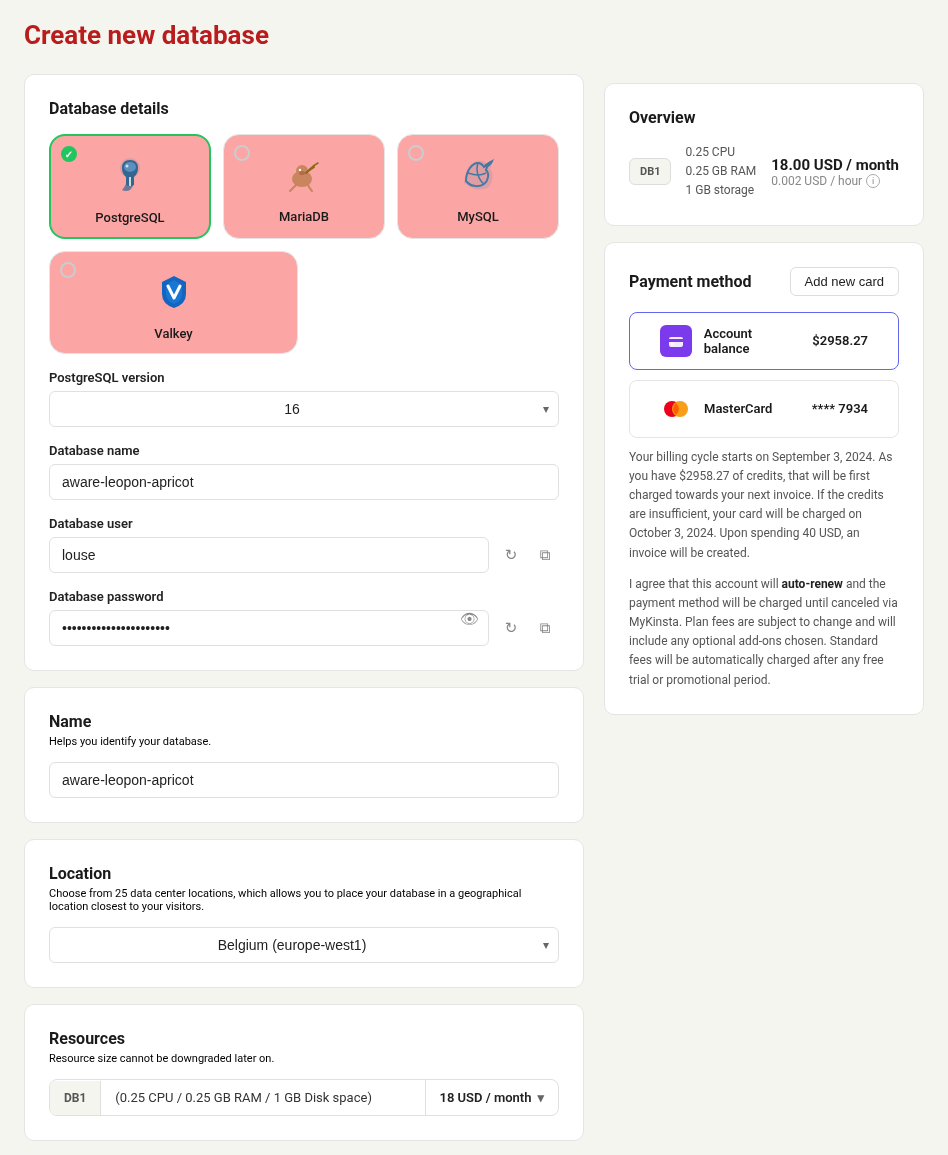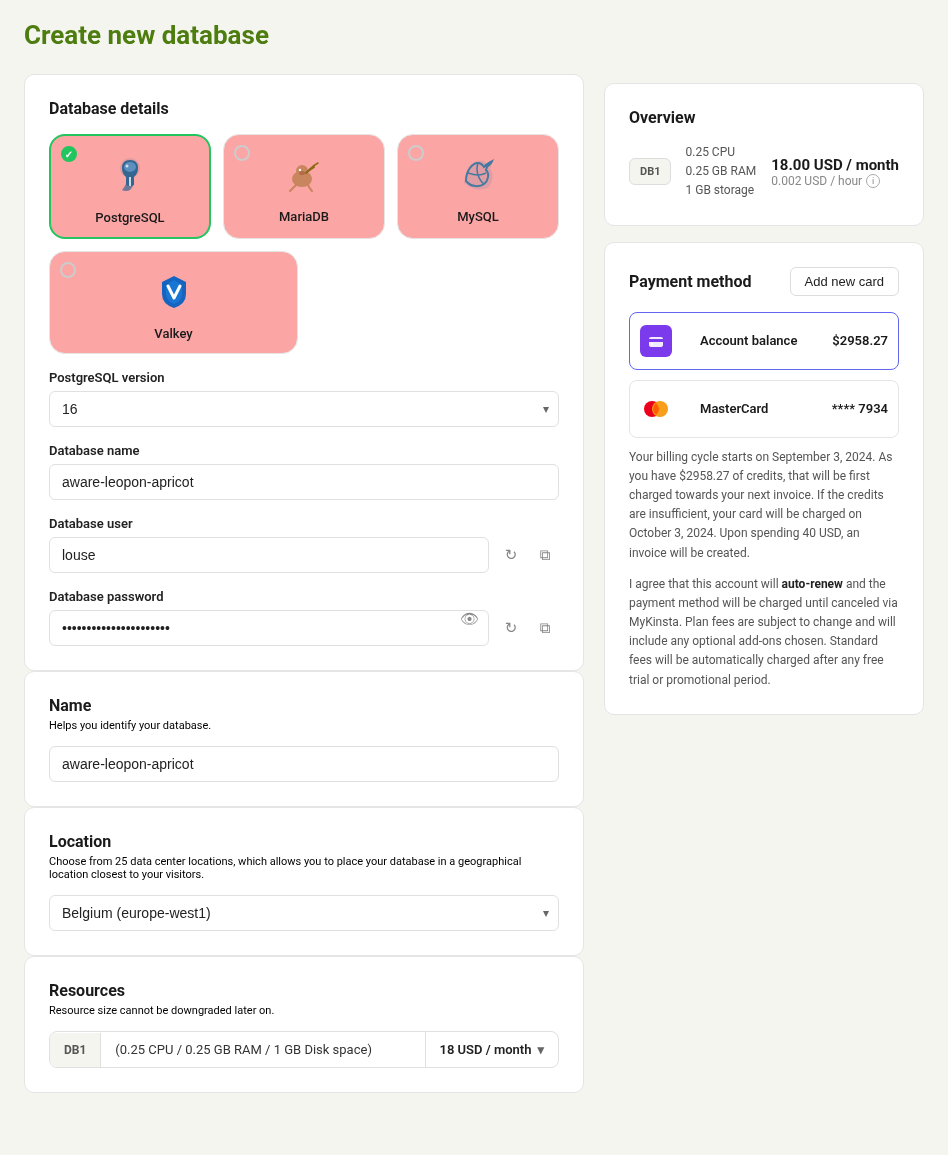--- a/index.html
+++ b/index.html
@@ -7,31 +7,32 @@
       font-family: -apple-system, BlinkMacSystemFont, 'Segoe UI', Roboto, sans-serif;
       background: #f5f5f0;
       color: #1a1a1a;
       font-size: 14px;
       padding: 20px 24px;
     }
     h1 {
       font-size: 26px;
       font-weight: 700;
       margin-bottom: 24px;
-      color: #4d7c0f;
+      color: #b91c1c;
     }
     .layout {
       display: flex;
       gap: 20px;
       align-items: flex-start;
     }
     .left-col {
       flex: 1;
       display: flex;
       flex-direction: column;
+      gap: 16px;
     }
     .right-col {
       width: 320px;
       flex-shrink: 0;
       display: flex;
       flex-direction: column;
       gap: 16px;
       margin-top: 9px;
     }
     .card {
@@ -131,20 +132,21 @@
       font-size: 14px;
       color: #222;
       background: #fff;
       outline: none;
     }
     .select-input {
       appearance: none;
       background-image: none;
       cursor: pointer;
       padding-right: 36px;
+      text-align: center;
     }
     .select-wrap {
       position: relative;
     }
     .select-wrap .chevron {
       position: absolute;
       right: 10px;
       top: 50%;
       transform: translateY(-50%);
       pointer-events: none;
@@ -258,22 +260,22 @@
       border-radius: 6px;
       padding: 6px 14px;
       font-size: 13px;
       font-weight: 500;
       cursor: pointer;
       color: #222;
     }
     .payment-option {
       display: flex;
       align-items: center;
-      gap: 28px;
-      padding: 12px 10px;
+      gap: 12px;
+      padding: 12px 30px;
       border: 1.5px solid #e5e5e5;
       border-radius: 8px;
       margin-bottom: 10px;
       cursor: pointer;
     }
     .payment-option.selected {
       border-color: #6366f1;
     }
     .payment-icon {
       width: 32px;

